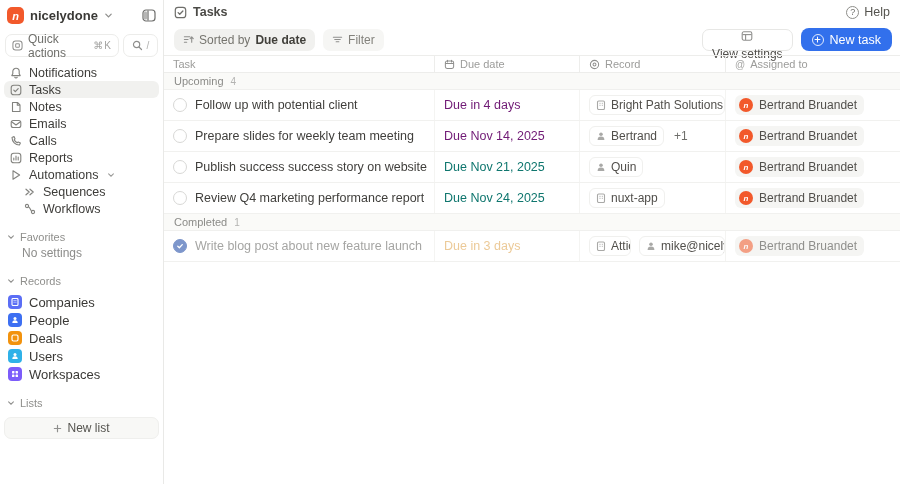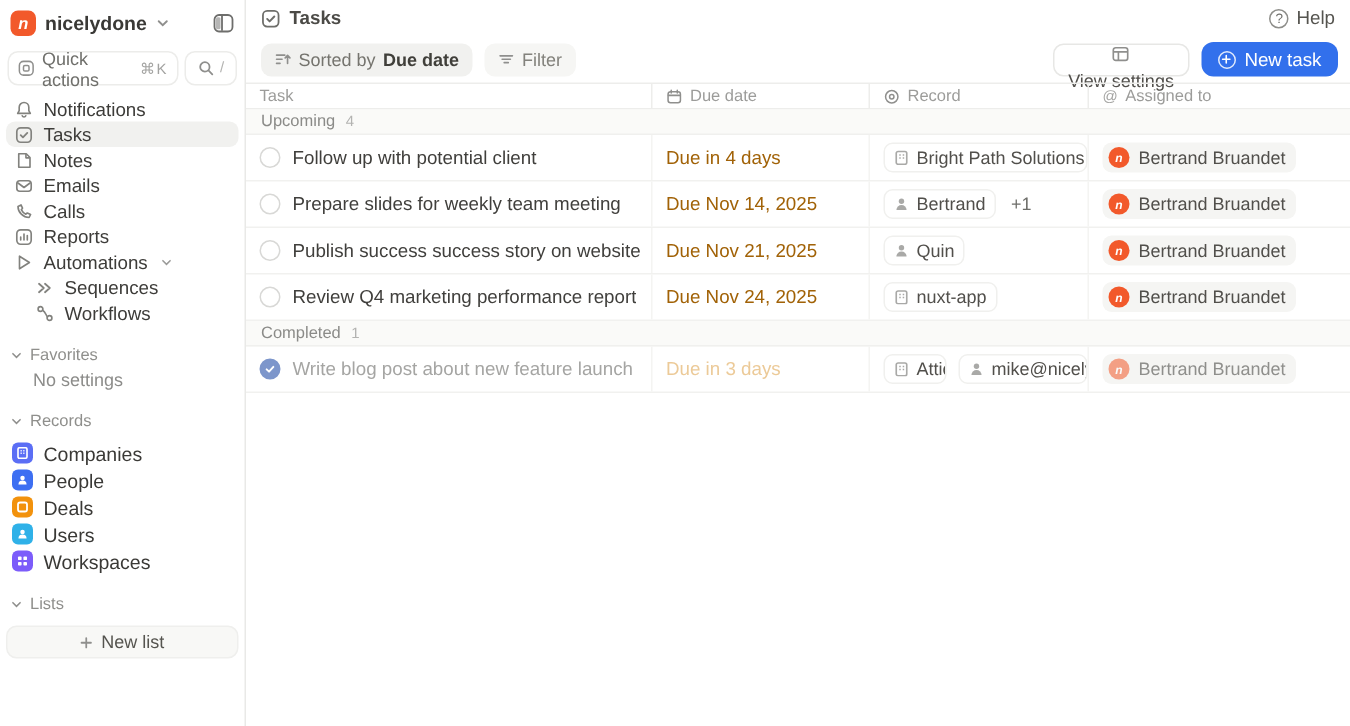--- a/index.html
+++ b/index.html
@@ -66,22 +66,22 @@
   .band-count { color:#b3b3b1; font-size:10px; }
 
   .trow { height:31px; border-bottom:1px solid #f1f1ef; }
   .td { display:flex; align-items:center; gap:8px; padding-left:9px; min-width:0; }
   .td + .td { border-left:1px solid #f4f4f2; }
   .task-check { width:14px; height:14px; min-width:14px; border:1.5px solid #d8d8d6; border-radius:50%; background:#fff; cursor:pointer; }
   .task-check.done { background:#7d96cb; border-color:#7d96cb; display:flex; align-items:center; justify-content:center; }
   .task-text { font-size:12.5px; color:#403f3c; white-space:nowrap; overflow:hidden; text-overflow:ellipsis; }
   .trow.completed .task-text { color:#a5a5a3; }
   .due { font-size:12.5px; }
-  .due-warn { color:#a16207; }
-  .due-plain { color:#a16207; }
+  .due-warn { color:#701a75; }
+  .due-plain { color:#0f766e; }
   .due-faded { color:#ecca98; }
   .chip { display:flex; align-items:center; gap:5px; border:1px solid #f0f0ee; background:#fff; border-radius:6px; height:20px; padding:0 6px; font-size:12px; color:#514f4b; cursor:pointer; white-space:nowrap; overflow:hidden; }
   .chip .cico { color:#a9a9a7; display:flex; }
   .chip-more { font-size:12px; color:#6e6e6a; margin-left:2px; }
   .assign-chip { display:flex; align-items:center; gap:6px; background:#f5f5f3; border-radius:6px; height:20px; padding:0 7px 0 4px; font-size:12px; color:#514f4b; cursor:pointer; }
   .avatar { width:14px; height:14px; min-width:14px; border-radius:50%; background:#f2592b; color:#fff; font-size:8px; font-weight:bold; font-style:italic; display:flex; align-items:center; justify-content:center; }
   .trow.completed .avatar { opacity:.55; }
   .trow.completed .assign-chip { color:#8f8f8c; }
   .rest { flex:1; background:#fff; }
   svg { display:block; }

